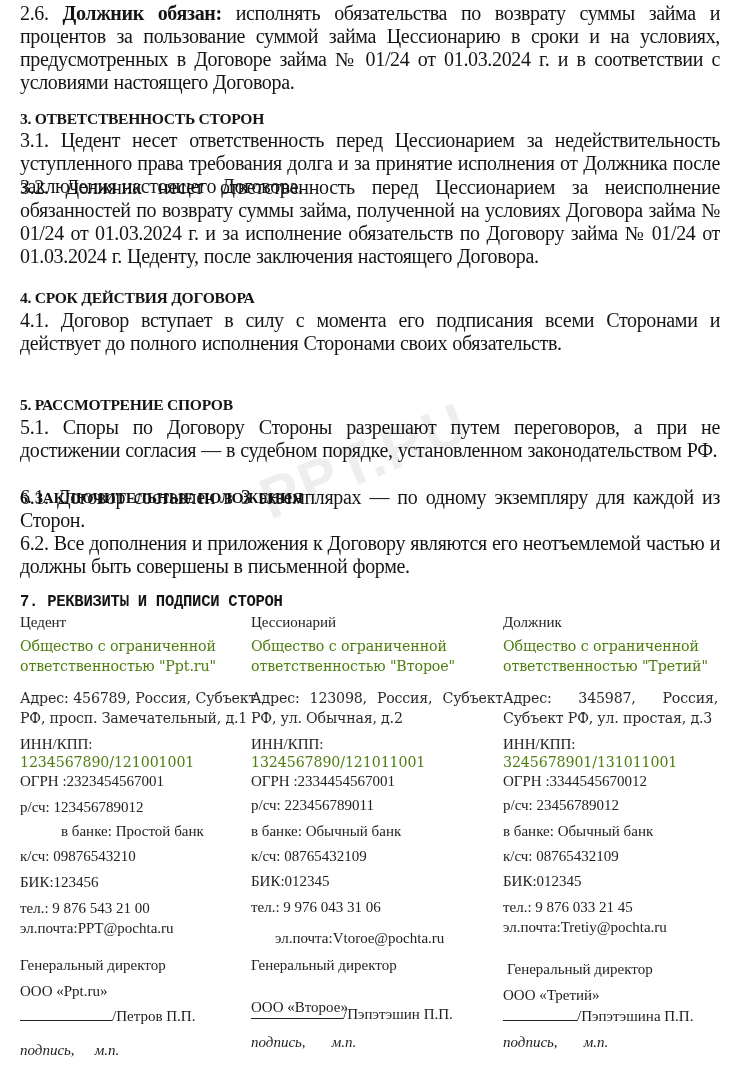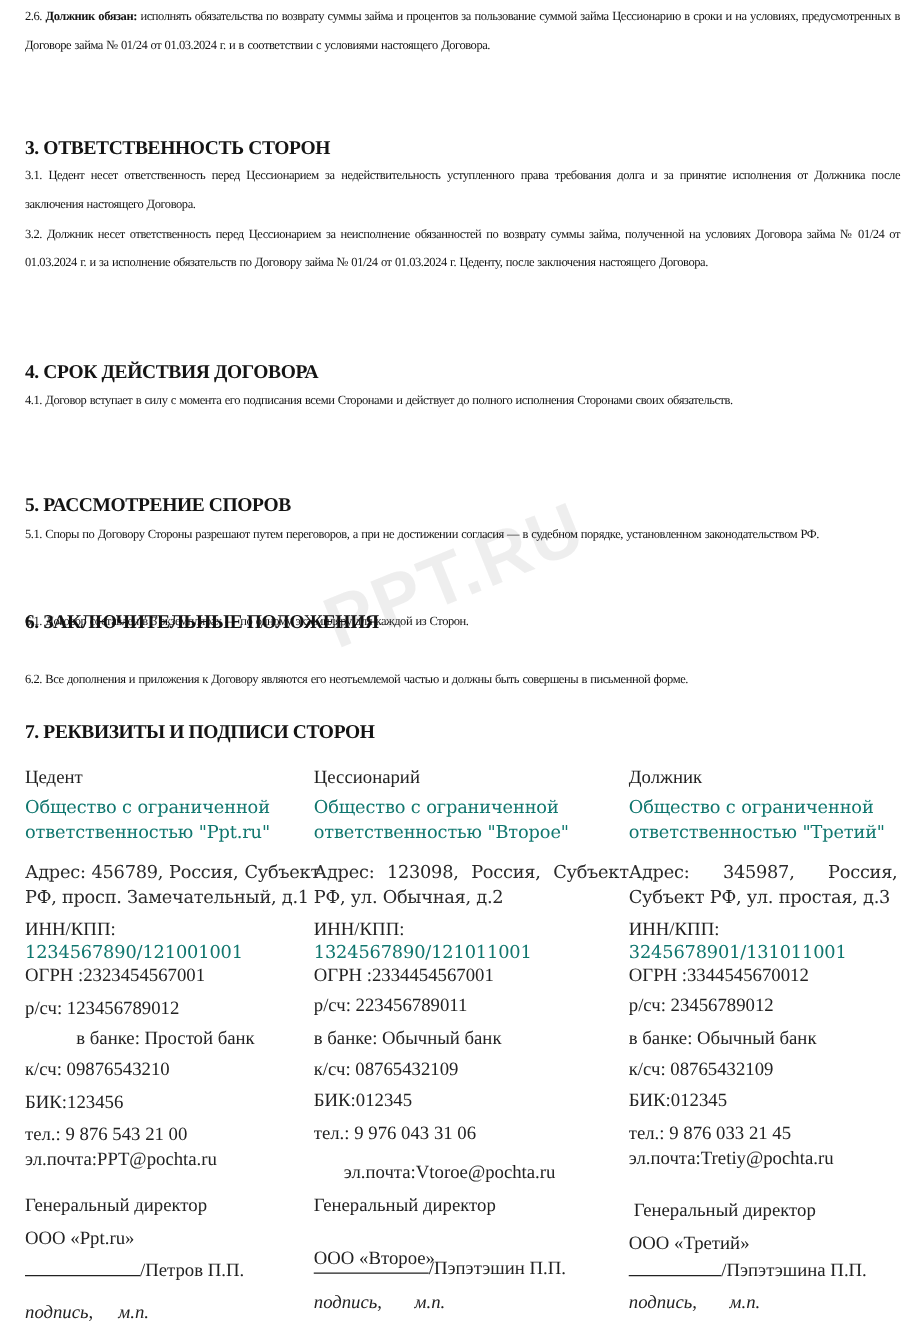--- a/index.html
+++ b/index.html
@@ -4,21 +4,21 @@
 <style>
   html, body { margin: 0; padding: 0; background: #ffffff; }
   body {
     width: 738px; height: 1071px; position: relative; overflow: hidden;
     font-family: "Liberation Serif", "DejaVu Serif", serif;
     color: #141414;
   }
   .page { position: absolute; left: 0; top: 0; width: 738px; height: 1071px; }
   .p {
     position: absolute; left: 20px; width: 700px;
-    font-size: 10px; line-height: 23px;
+    font-size: 20px; line-height: 23px;
     text-align: justify; text-align-last: auto;
     letter-spacing: -0.35px; word-spacing: 0.5px;
   }
   .p .b { font-weight: bold; }
   .h {
     position: absolute; left: 20px;
     font-size: 15.6px; font-weight: bold; line-height: 23px;
     letter-spacing: -0.3px;
   }
   .watermark {
@@ -29,21 +29,21 @@
     letter-spacing: 2px; opacity: 0.85; pointer-events: none;
     z-index: 0;
   }
   .content { position: relative; z-index: 1; }
   .col {
     position: absolute; top: 612px;
     font-family: "Liberation Serif", "DejaVu Serif", serif;
     font-size: 15px; color: #222;
   }
   .col .line { position: absolute; left: 0; white-space: nowrap; line-height: 20px; }
-  .col .sans { font-family: "DejaVu Serif", serif; font-size: 14.2px; letter-spacing: -0.1px; color: #0f766e; }
+  .col .sans { font-family: "DejaVu Serif", serif; font-size: 14.2px; letter-spacing: -0.1px; color: #4d7c0f; }
   .col .italic { font-style: italic; }
   .col1 { left: 20px; width: 230px; }
   .col2 { left: 251px; width: 250px; }
   .col3 { left: 503px; width: 220px; }
   .addr {
     position: absolute; left: 0; width: 236px; white-space: normal;
     font-family: "DejaVu Serif", serif; font-size: 14.2px; line-height: 20px;
     text-align: justify; text-align-last: left; color: #2a2a2a; letter-spacing: -0.2px;
   }
   .sigline { display: inline-block; border-bottom: 1px solid #222; height: 14px; vertical-align: baseline; }
@@ -66,21 +66,21 @@
     <div class="h" style="top:286px;">4. СРОК ДЕЙСТВИЯ ДОГОВОРА</div>
     <div class="p" style="top:309px;">4.1. Договор вступает в силу с момента его подписания всеми Сторонами и действует до полного исполнения Сторонами своих обязательств.</div>
 
     <div class="h" style="top:393px;">5. РАССМОТРЕНИЕ СПОРОВ</div>
     <div class="p" style="top:416px;">5.1. Споры по Договору Стороны разрешают путем переговоров, а при не достижении согласия — в судебном порядке, установленном законодательством РФ.</div>
 
     <div class="h" style="top:486px;">6. ЗАКЛЮЧИТЕЛЬНЫЕ ПОЛОЖЕНИЯ</div>
     <div class="p" style="top:486px;">6.1. Договор составлен в 3 экземплярах — по одному экземпляру для каждой из Сторон.</div>
     <div class="p" style="top:532px;">6.2. Все дополнения и приложения к Договору являются его неотъемлемой частью и должны быть совершены в письменной форме.</div>
 
-    <div class="h" style="top:574px;">7. РЕКВИЗИТЫ И ПОДПИСИ СТОРОН</div>
+    <div class="h" style="top:591px;font-family:Liberation Mono, monospace;">7. РЕКВИЗИТЫ И ПОДПИСИ СТОРОН</div>
 
     <div class="col col1">
       <div class="line" style="top:0px;">Цедент</div>
       <div class="line sans" style="top:24px;">Общество с ограниченной</div>
       <div class="line sans" style="top:44px;">ответственностью "Ppt.ru"</div>
       <div class="addr" style="top:76px;">Адрес: 456789, Россия, Субъект РФ, просп. Замечательный, д.1</div>
       <div class="line" style="top:122px;">ИНН/КПП:</div>
       <div class="line sans" style="top:140px;">1234567890/121001001</div>
       <div class="line" style="top:159px;">ОГРН :2323454567001</div>
       <div class="line" style="top:185px;">р/сч: 123456789012</div>

